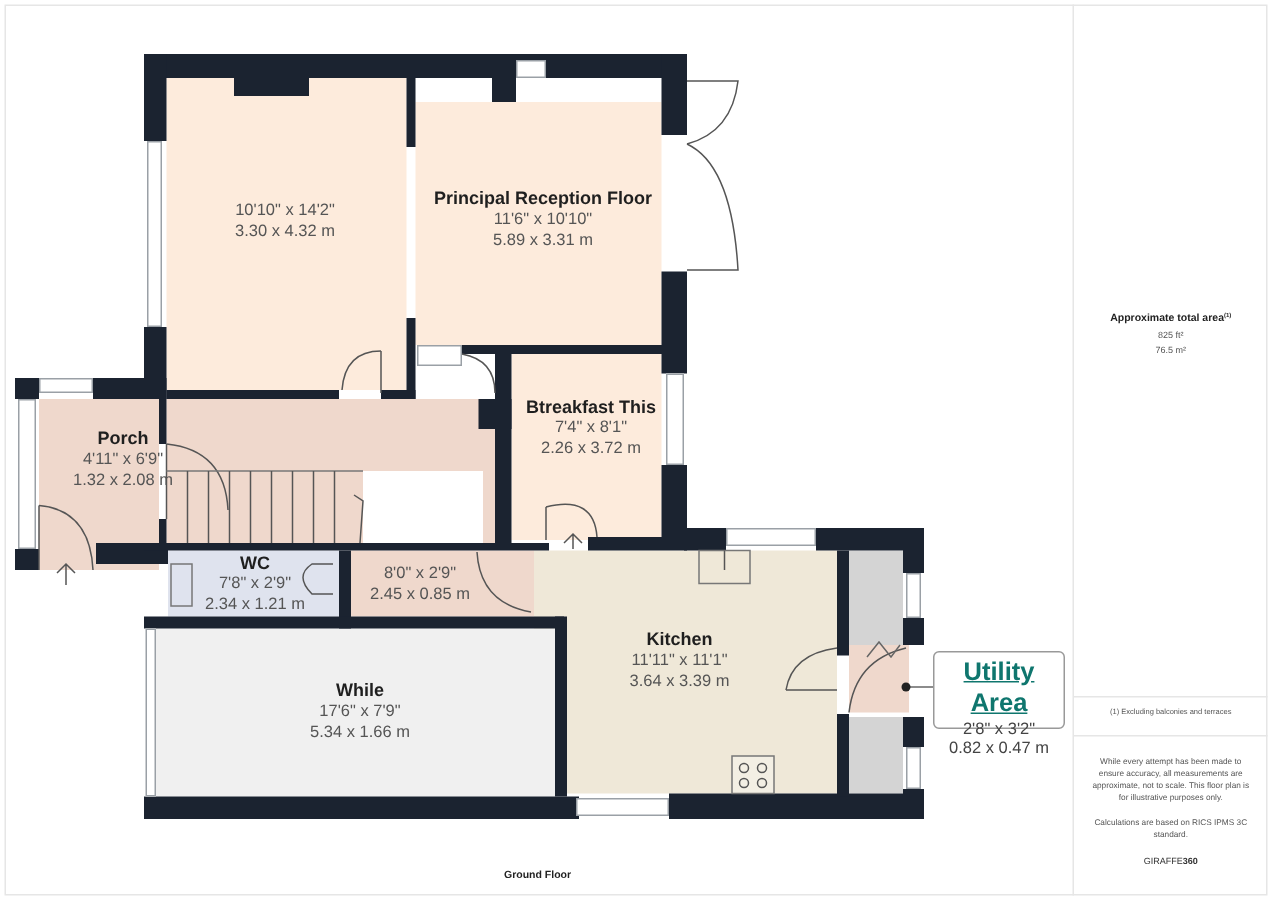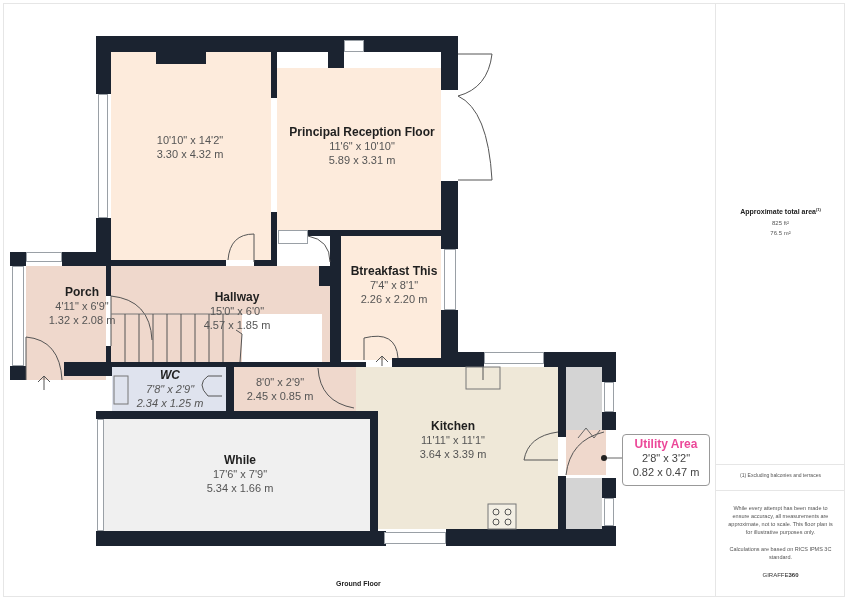--- a/index.html
+++ b/index.html
@@ -7,21 +7,21 @@
   .frame { position:absolute; left:3px; top:3px; width:842px; height:594px; border:1px solid #e6e6e6; box-sizing:border-box; }
   .sidepanel { position:absolute; left:715px; top:3px; width:1px; height:594px; background:#e6e6e6; }
   .plan { position:absolute; left:0; top:0; width:715px; height:600px; }
   .wall { position:absolute; background:#1b2330; }
   .room { position:absolute; }
   .win { position:absolute; background:#fff; border:1px solid #9aa0a6; box-sizing:border-box; }
   .label { position:absolute; text-align:center; color:#222; line-height:1.25; transform:translateX(-50%); white-space:nowrap; }
   .label .t { font-weight:bold; font-size:12px; color:#1f1f1f; }
   .label .d { font-size:11px; color:#555; }
   .util-box { position:absolute; left:622px; top:434px; width:86px; height:50px; border:1px solid #999; border-radius:4px; background:#fff; text-align:center; line-height:1.25; }
-  .util-box .t { font-weight:bold; font-size:12px; color:#ec4899; margin-top:2px; }
+  .util-box .t { font-weight:bold; font-size:17px; color:#0f766e; margin-top:2px;text-decoration:underline; }
   .util-box .d { font-size:11px; color:#444; }
   .info { position:absolute; left:716px; width:129px; text-align:center; color:#555; }
   .sep { position:absolute; left:716px; width:129px; height:1px; background:#e6e6e6; }
   .floor-label { position:absolute; left:336px; top:580px; font-size:7px; color:#222; font-weight:bold; }
   svg.overlay { position:absolute; left:0; top:0; }
 </style>
 </head>
 <body>
 
 <div class="frame"></div>
@@ -144,34 +144,29 @@
   <div class="label" style="left:362px;top:125px;">
     <div class="t">Principal Reception Floor</div>
     <div class="d">11'6" x 10'10"</div>
     <div class="d">5.89 x 3.31 m</div>
   </div>
   <div class="label" style="left:70px;top:285px;margin-left:12px;">
     <div class="t">Porch</div>
     <div class="d">4'11" x 6'9"</div>
     <div class="d">1.32 x 2.08 m</div>
   </div>
-  <div class="label" style="left:237px;top:290px;">
-    <div class="t">Hallway</div>
-    <div class="d">15'0" x 6'0"</div>
-    <div class="d">4.57 x 1.85 m</div>
-  </div>
   <div class="label" style="left:394px;top:264px;">
     <div class="t">Btreakfast This</div>
     <div class="d">7'4" x 8'1"</div>
-    <div class="d">2.26 x 2.20 m</div>
+    <div class="d">2.26 x 3.72 m</div>
   </div>
-  <div class="label" style="left:170px;top:368px;font-style:italic;">
+  <div class="label" style="left:170px;top:368px;">
     <div class="t">WC</div>
     <div class="d">7'8" x 2'9"</div>
-    <div class="d">2.34 x 1.25 m</div>
+    <div class="d">2.34 x 1.21 m</div>
   </div>
   <div class="label" style="left:280px;top:376px;">
     <div class="d">8'0" x 2'9"</div>
     <div class="d">2.45 x 0.85 m</div>
   </div>
   <div class="label" style="left:453px;top:419px;">
     <div class="t">Kitchen</div>
     <div class="d">11'11" x 11'1"</div>
     <div class="d">3.64 x 3.39 m</div>
   </div>

